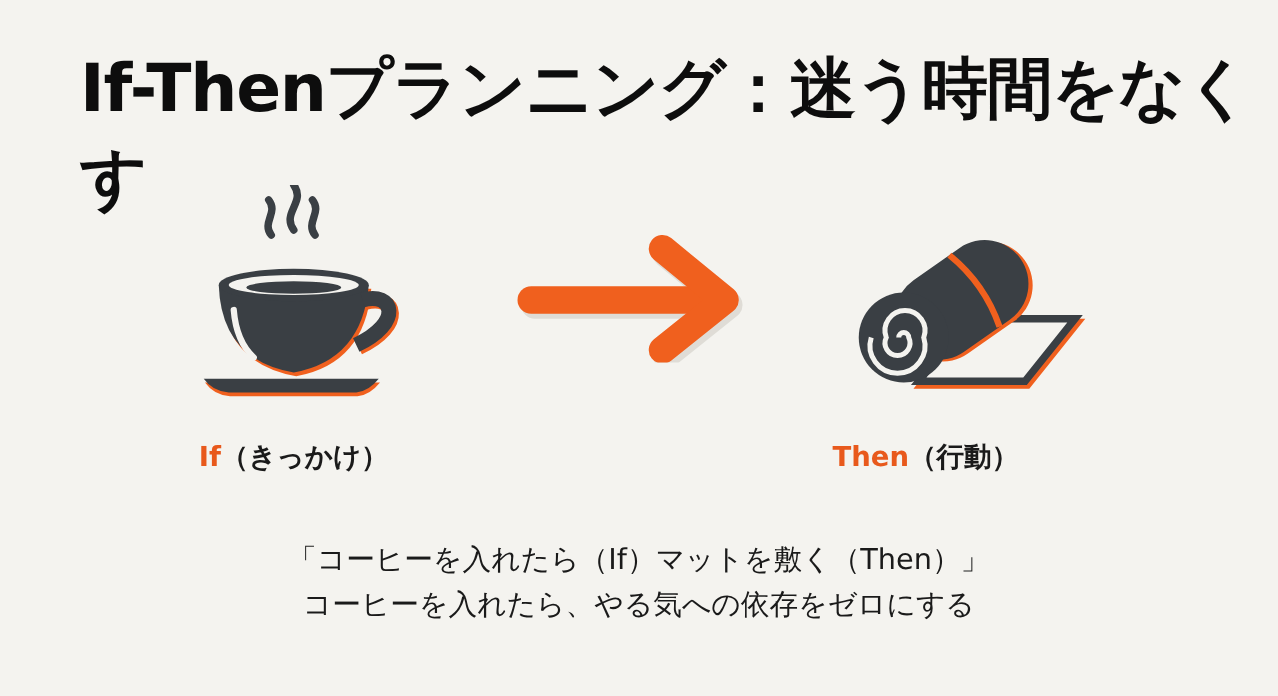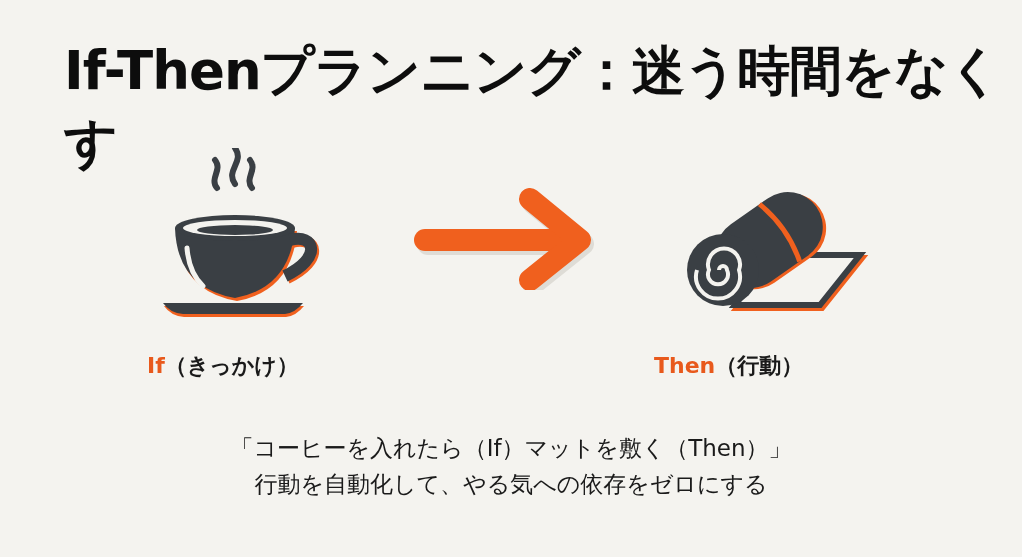--- a/index.html
+++ b/index.html
@@ -17,20 +17,21 @@
     color:#0d0d0d;
     margin-left:12px;
   }
   .icon-wrap { position:absolute; }
   .cup { left:155px; top:148px; width:170px; height:175px; }
   .arrow { left:410px; top:185px; width:190px; height:105px; }
   .mat { left:675px; top:160px; width:195px; height:155px; }
   .label {
     position:absolute; top:351px; font-size:22px; font-weight:bold; color:#1a1a1a;
     white-space:nowrap;
+    margin-left:12px;
   }
   .label .key { color:#e8591c; }
   .label-if { left:147px; }
   .label-then { left:654px; }
   .lines {
     position:absolute; left:0; top:430px; width:1022px; text-align:center;
     font-size:23px; line-height:36px; color:#1a1a1a;
   }
   .lines div { white-space:nowrap; }
 </style>
@@ -89,14 +90,14 @@
 
 <div class="label label-if">
   <span class="key">If</span><span>（きっかけ）</span>
 </div>
 <div class="label label-then">
   <span class="key">Then</span><span>（行動）</span>
 </div>
 
 <div class="lines">
   <div>「コーヒーを入れたら（If）マットを敷く（Then）」</div>
-  <div>行動を自動化して、やる気への依存をゼロにする</div>
+  <div>コーヒーを入れたら、やる気への依存をゼロにする</div>
 </div>
 
 </body></html>

